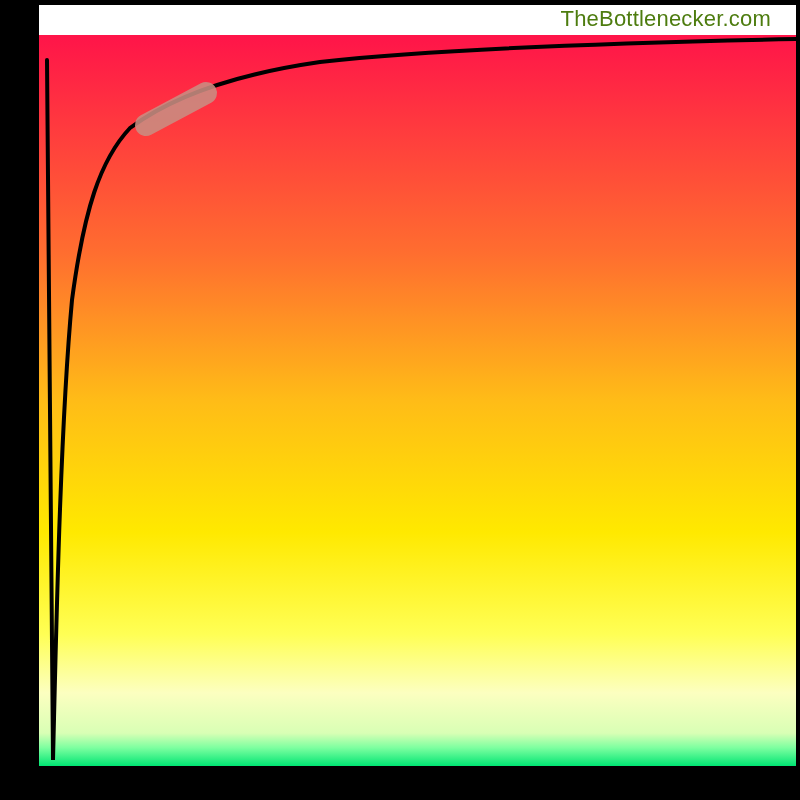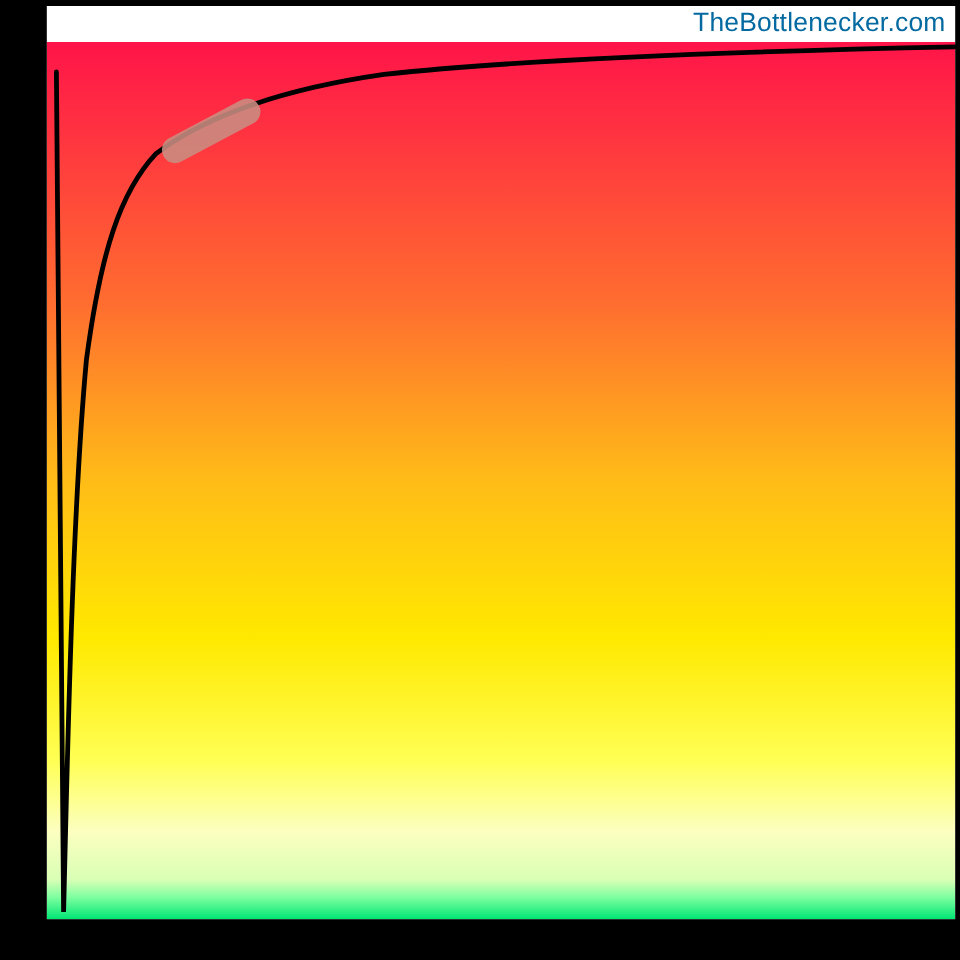--- a/index.html
+++ b/index.html
@@ -12,23 +12,23 @@
     font-family: Arial, Helvetica, sans-serif;
   }
   .stage {
     position: relative;
     width: 800px;
     height: 800px;
   }
   .attribution {
     position: absolute;
     top: 6px;
-    right: 12px;
+    right: 29px;
     font-size: 22px;
-    color: #0369a1;
+    color: #4d7c0f;
     letter-spacing: 0.2px;
   }
   svg {
     position: absolute;
     inset: 0;
   }
 </style>
 </head>
 <body>
 

